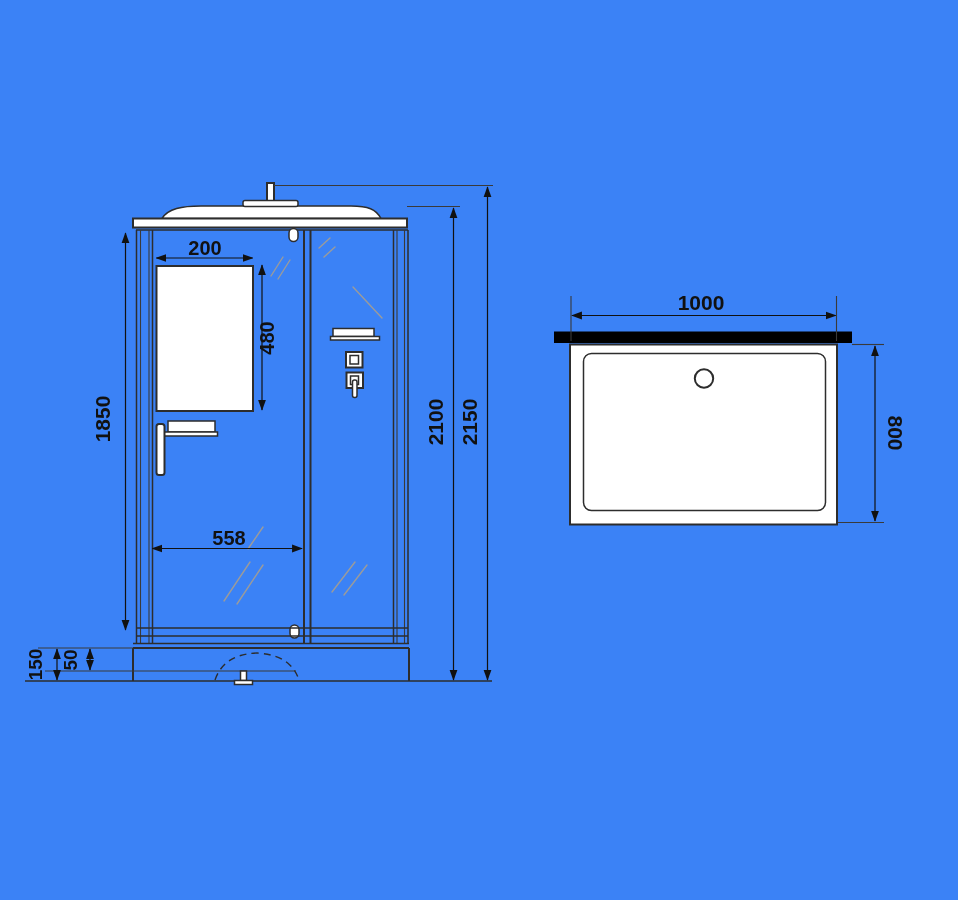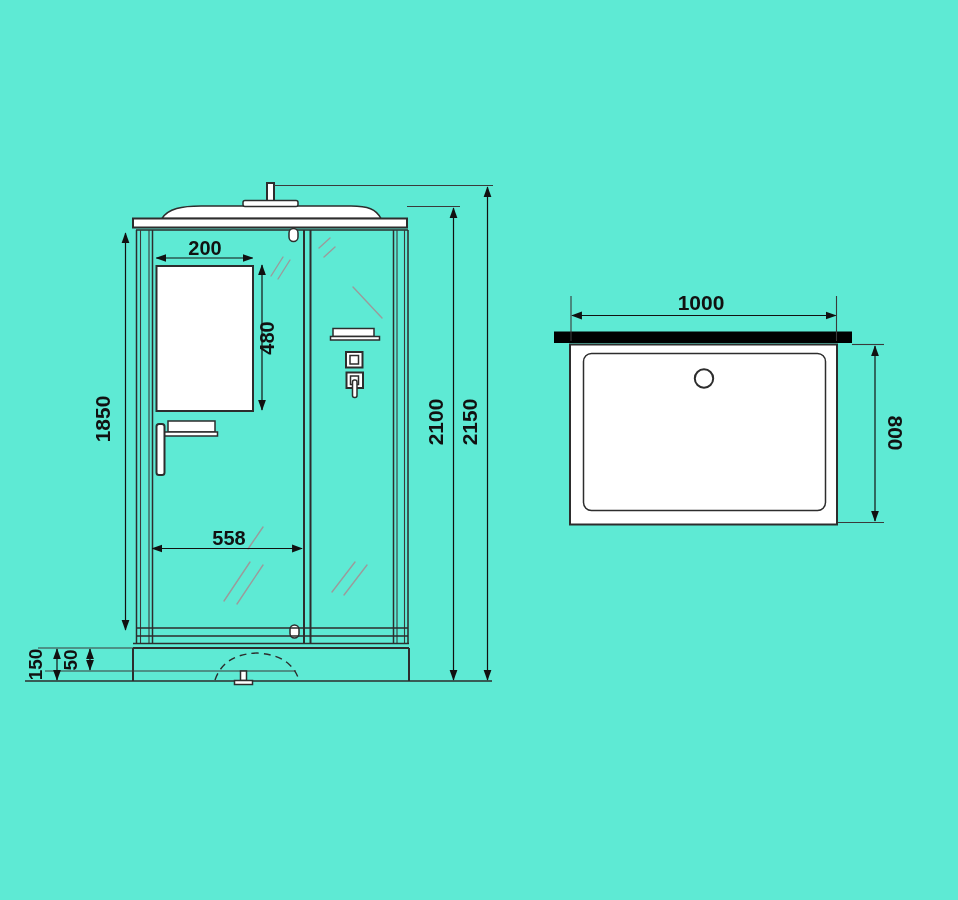--- a/index.html
+++ b/index.html
@@ -5,21 +5,21 @@
   html, body {
     margin: 0;
     padding: 0;
     background: #ffffff;
     font-family: "Liberation Sans", sans-serif;
   }
   .canvas {
     position: relative;
     width: 958px;
     height: 900px;
-    background: #5eead4;
+    background: #3b82f6;
     overflow: hidden;
   }
   svg { display: block; }
 
   
   .outline   { stroke: #2d2d2d; stroke-width: 1.5; fill: none; }
   .outline2  { stroke: #2d2d2d; stroke-width: 2;   fill: none; }
   .outline-f { stroke: #2d2d2d; stroke-width: 1.5; fill: #ffffff; }
   .outline2-f{ stroke: #2d2d2d; stroke-width: 2;   fill: #ffffff; }
   .thin      { stroke: #3a3a3a; stroke-width: 1.1; fill: none; }

